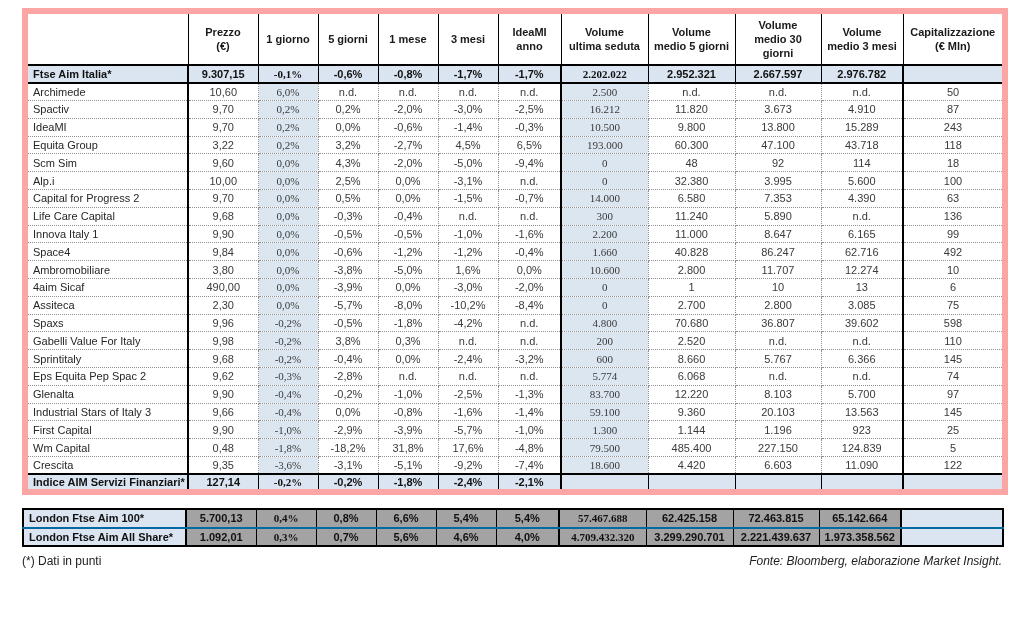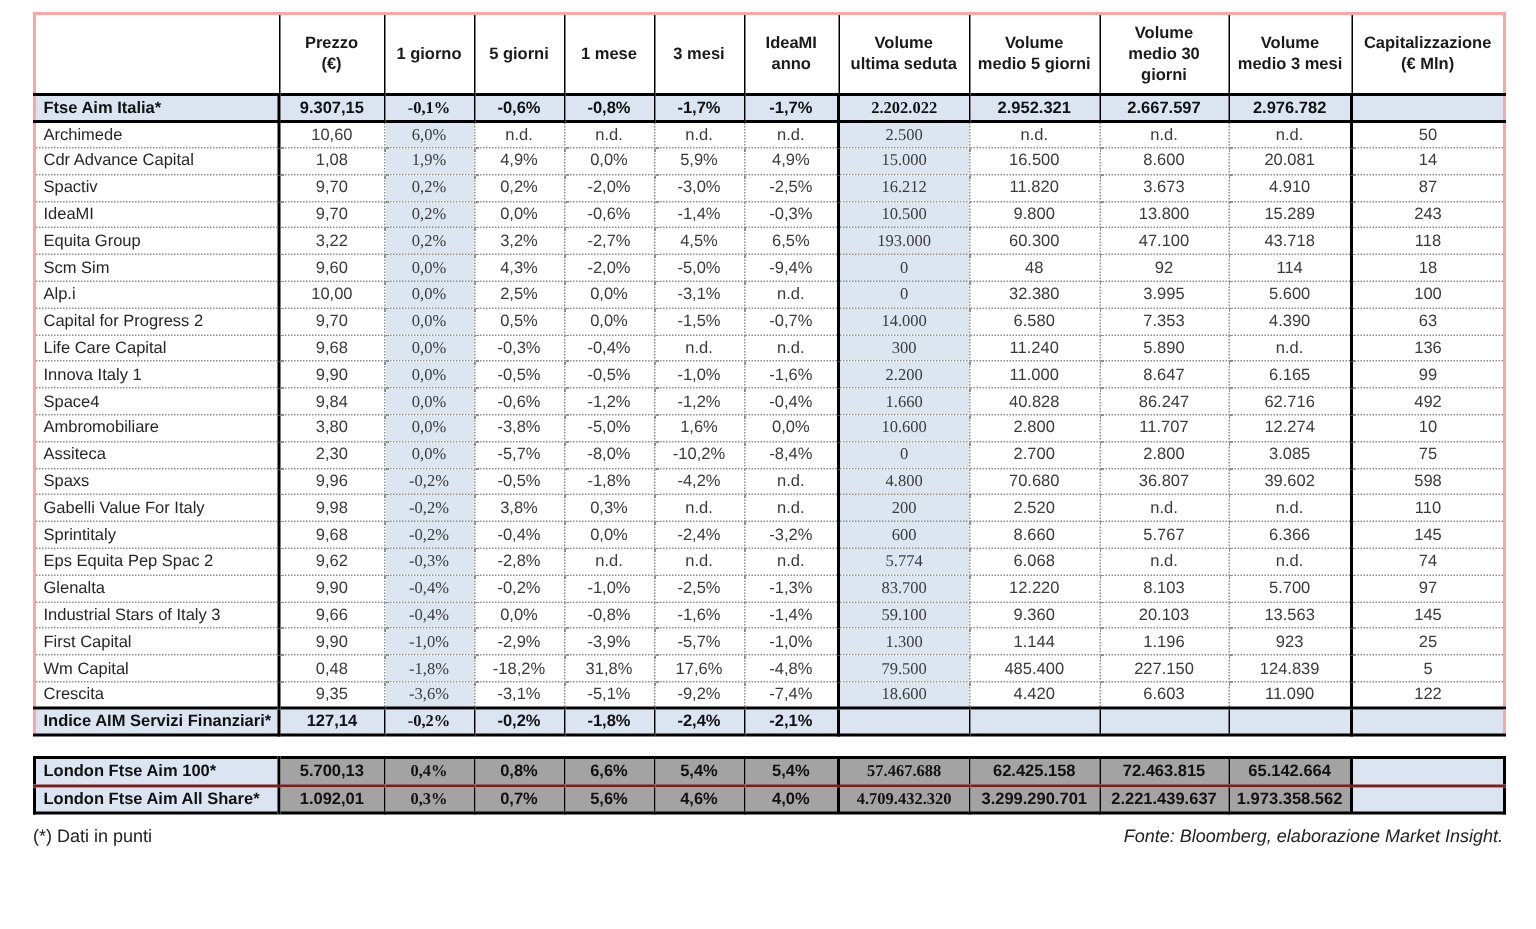--- a/index.html
+++ b/index.html
@@ -1,21 +1,21 @@
 <!DOCTYPE html>
 <html><head>
 <meta charset="utf-8">
 <style>
   * { box-sizing: border-box; margin: 0; padding: 0; }
   html, body { width: 1024px; height: 619px; background: #ffffff; }
   body { font-family: "Liberation Sans", sans-serif; }
   .wrap { padding: 8px 22px 0 22px; }
 
   table { border-collapse: collapse; table-layout: fixed; width: 980px; }
-  table.bordered { border: 2px solid #fca5a5; }
+  table.bordered { border: 6px solid #fca5a5; }
   th, td { overflow: hidden; }
 
   
   thead th {
     border: 1px solid #000;
     border-bottom: 2px solid #000;
     font-size: 11px;
     font-weight: bold;
     color: #1a1a1a;
     white-space: pre-line;
@@ -68,21 +68,21 @@
     font-size: 11px;
     font-weight: bold;
     color: #111;
     text-align: center;
     height: 18.5px;
     padding: 0 3px;
     white-space: nowrap;
     vertical-align: middle;
     background: #a3a3a3;
   }
-  table.london tr:first-child td { border-bottom: 2px solid #7f1d1d; }
+  table.london tr:first-child td { border-bottom: 2px solid #0369a1; }
   table.london td:first-child { background: #dbe5f1; text-align: left; padding-left: 5px; }
   table.london td:last-child { background: #dbe5f1; }
   table.london td:nth-child(1),
   table.london td:nth-child(7),
   table.london td:nth-child(11) { border-right: 2px solid #000; }
 
   
   .footer {
     width: 980px;
     display: flex;
@@ -160,34 +160,20 @@
           <td>n.d.</td>
           <td>n.d.</td>
           <td>n.d.</td>
           <td>2.500</td>
           <td>n.d.</td>
           <td>n.d.</td>
           <td>n.d.</td>
           <td>50</td>
         </tr>
         <tr>
-          <td>Cdr Advance Capital</td>
-          <td>1,08</td>
-          <td>1,9%</td>
-          <td>4,9%</td>
-          <td>0,0%</td>
-          <td>5,9%</td>
-          <td>4,9%</td>
-          <td>15.000</td>
-          <td>16.500</td>
-          <td>8.600</td>
-          <td>20.081</td>
-          <td>14</td>
-        </tr>
-        <tr>
           <td>Spactiv</td>
           <td>9,70</td>
           <td>0,2%</td>
           <td>0,2%</td>
           <td>-2,0%</td>
           <td>-3,0%</td>
           <td>-2,5%</td>
           <td>16.212</td>
           <td>11.820</td>
           <td>3.673</td>
@@ -312,20 +298,34 @@
           <td>0,0%</td>
           <td>-3,8%</td>
           <td>-5,0%</td>
           <td>1,6%</td>
           <td>0,0%</td>
           <td>10.600</td>
           <td>2.800</td>
           <td>11.707</td>
           <td>12.274</td>
           <td>10</td>
+        </tr>
+        <tr>
+          <td>4aim Sicaf</td>
+          <td>490,00</td>
+          <td>0,0%</td>
+          <td>-3,9%</td>
+          <td>0,0%</td>
+          <td>-3,0%</td>
+          <td>-2,0%</td>
+          <td>0</td>
+          <td>1</td>
+          <td>10</td>
+          <td>13</td>
+          <td>6</td>
         </tr>
         <tr>
           <td>Assiteca</td>
           <td>2,30</td>
           <td>0,0%</td>
           <td>-5,7%</td>
           <td>-8,0%</td>
           <td>-10,2%</td>
           <td>-8,4%</td>
           <td>0</td>

